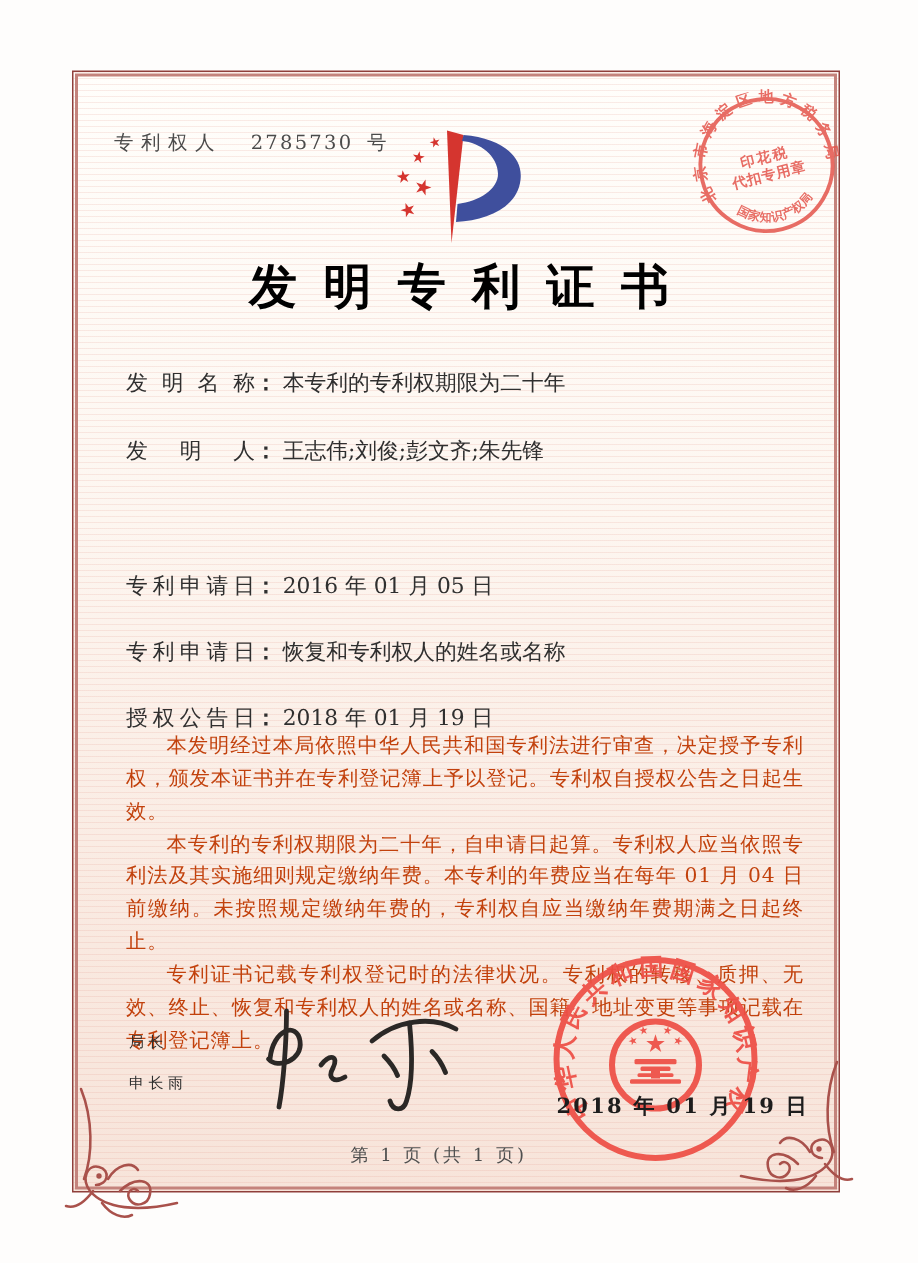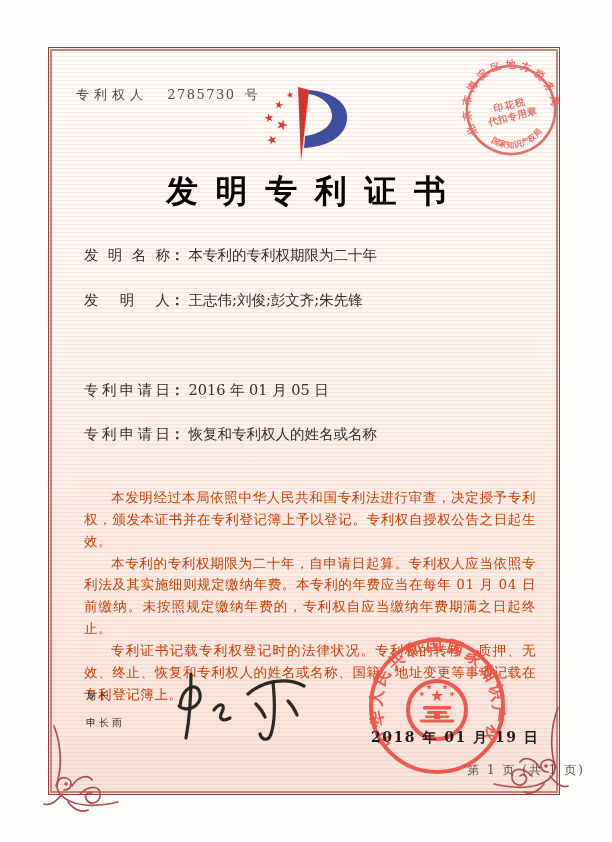--- a/index.html
+++ b/index.html
@@ -55,21 +55,21 @@
     letter-spacing:3px;line-height:27px;z-index:4;}
   .autograph{position:absolute;left:152px;top:664px;width:172px;height:88px;z-index:4;}
   .office-seal{position:absolute;left:367px;top:636px;width:140px;height:140px;z-index:5;opacity:0.93;}
   .tax-seal{position:absolute;left:461px;top:60px;width:100px;height:100px;z-index:5;
     transform:rotate(-14deg);opacity:0.85;}
   .issue-date{
     position:absolute;left:371px;top:729px;font-size:14px;font-weight:600;
     color:#1d1d1d;letter-spacing:1.5px;z-index:6;white-space:nowrap;
   }
   .footer{
-    position:absolute;left:0;top:762px;width:585px;text-align:right;
+    position:absolute;left:0;top:762px;width:585px;text-align:center;
     font-size:12px;color:#4f4f4f;letter-spacing:2px;z-index:4;
   }
   svg text{font-family:"DejaVu Serif","Liberation Serif",serif;}
 </style>
 </head>
 <body>
 
 <div class="page">
 
   <div class="frame"></div>
@@ -140,20 +140,23 @@
     <span class="lbl">发明名称</span><span class="colon">：</span><span class="val">本专利的专利权期限为二十年</span>
   </div>
   <div class="field f1">
     <span class="lbl">发明人</span><span class="colon">：</span><span class="val">王志伟;刘俊;彭文齐;朱先锋</span>
   </div>
   <div class="field f3">
     <span class="lbl">专利申请日</span><span class="colon">：</span><span class="val">2016 年 01 月 05 日</span>
   </div>
   <div class="field f4">
     <span class="lbl">专利申请日</span><span class="colon">：</span><span class="val">恢复和专利权人的姓名或名称</span>
+  </div>
+  <div class="field f5">
+    <span class="lbl">授权公告日</span><span class="colon">：</span><span class="val">2018 年 01 月 19 日</span>
   </div>
 
   <div class="body-text">
     <p>本发明经过本局依照中华人民共和国专利法进行审查，决定授予专利权，颁发本证书并在专利登记簿上予以登记。专利权自授权公告之日起生效。</p>
     <p>本专利的专利权期限为二十年，自申请日起算。专利权人应当依照专利法及其实施细则规定缴纳年费。本专利的年费应当在每年 01 月 04 日前缴纳。未按照规定缴纳年费的，专利权自应当缴纳年费期满之日起终止。</p>
     <p>专利证书记载专利权登记时的法律状况。专利权的转移、质押、无效、终止、恢复和专利权人的姓名或名称、国籍、地址变更等事项记载在专利登记簿上。</p>
   </div>
 
   <div class="signatory">
     <div>局长</div>

